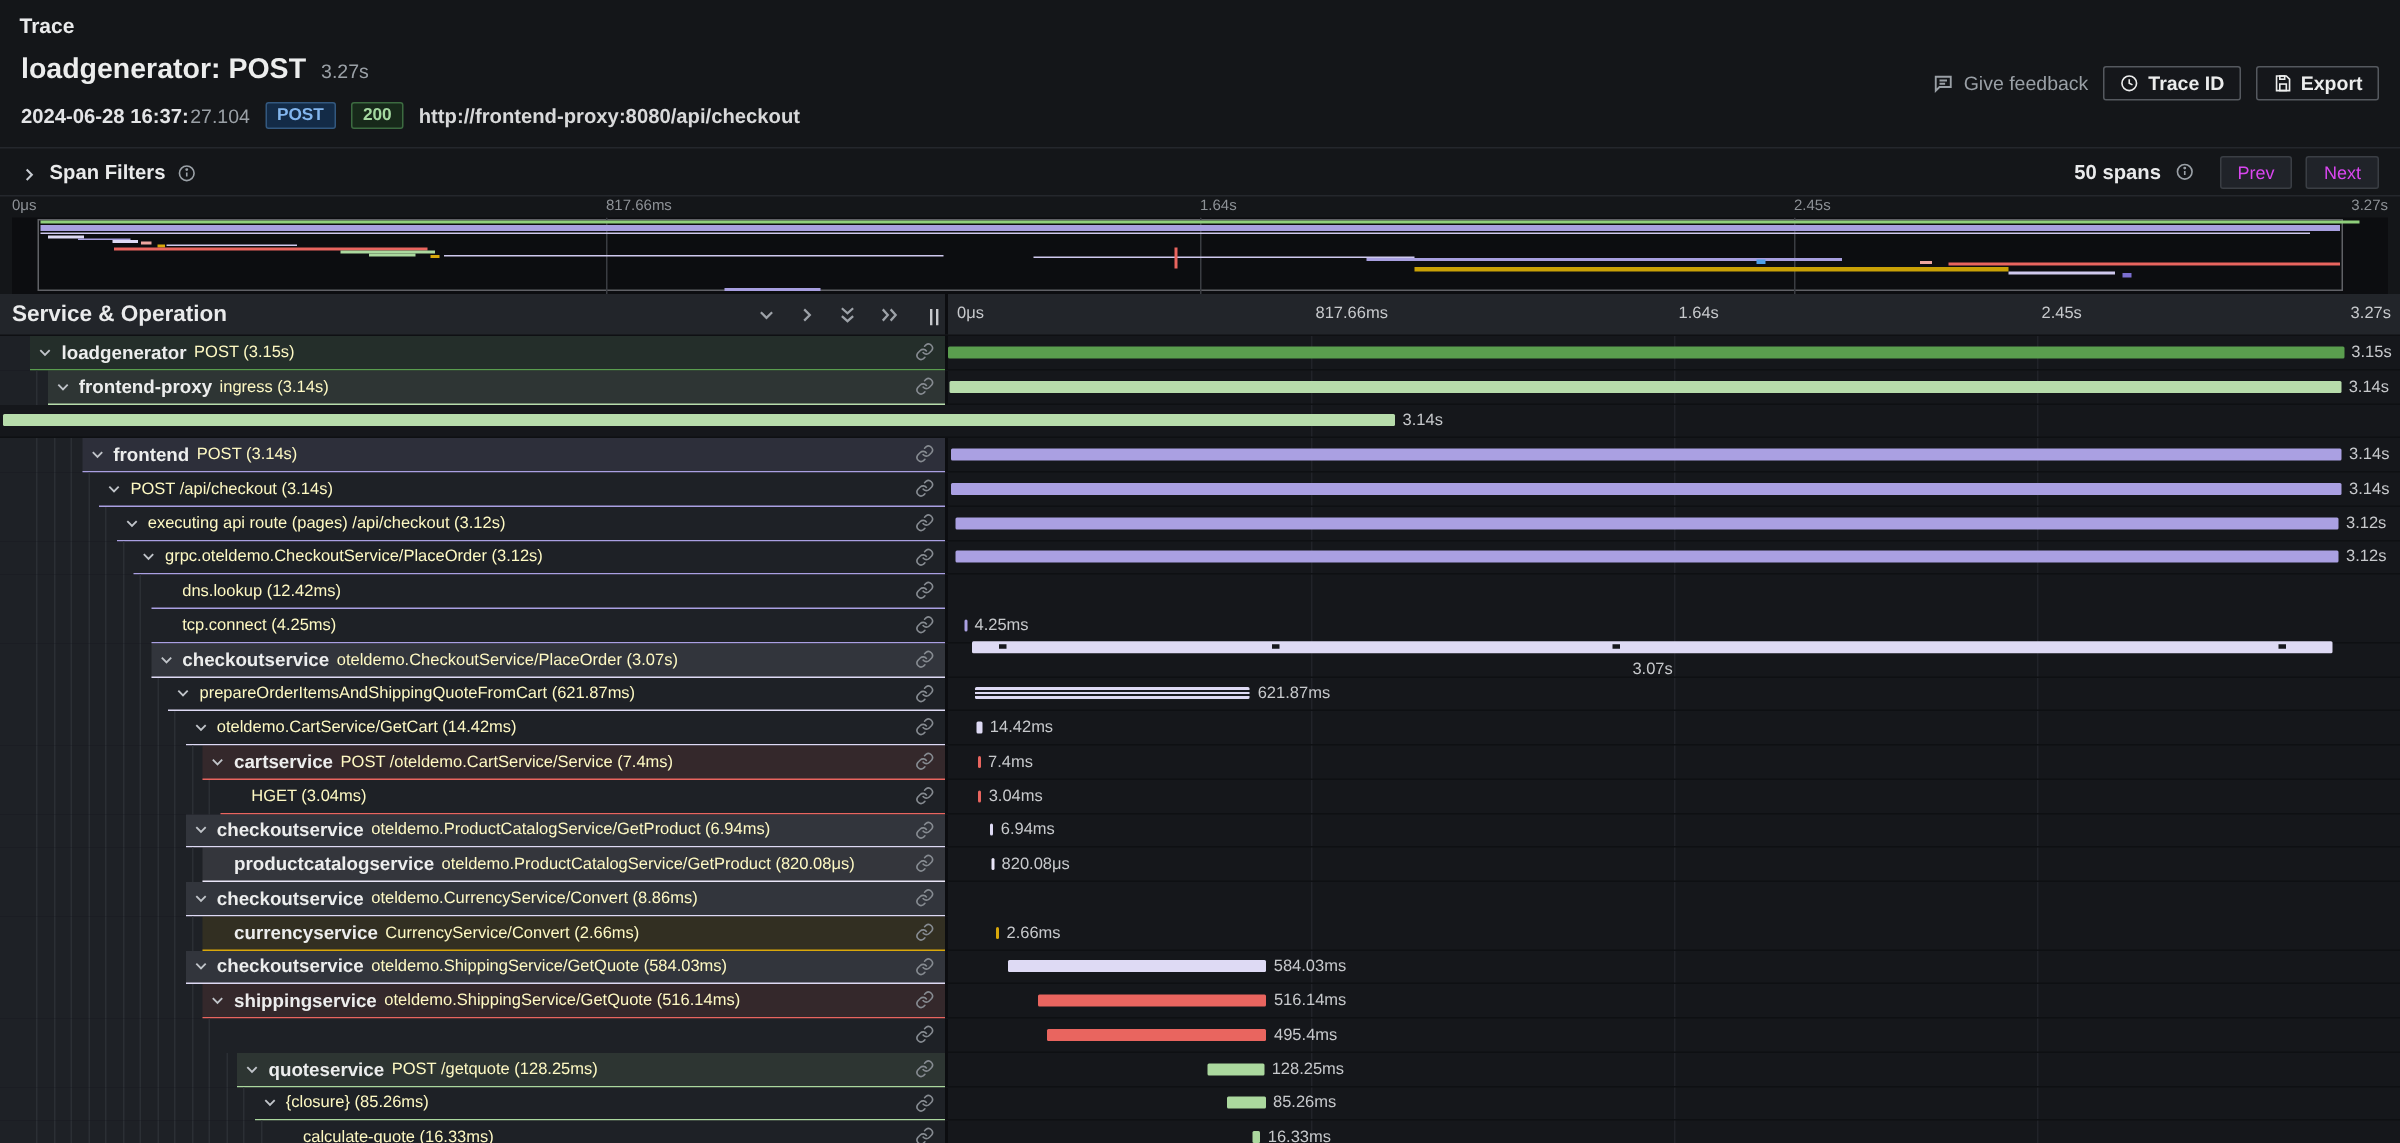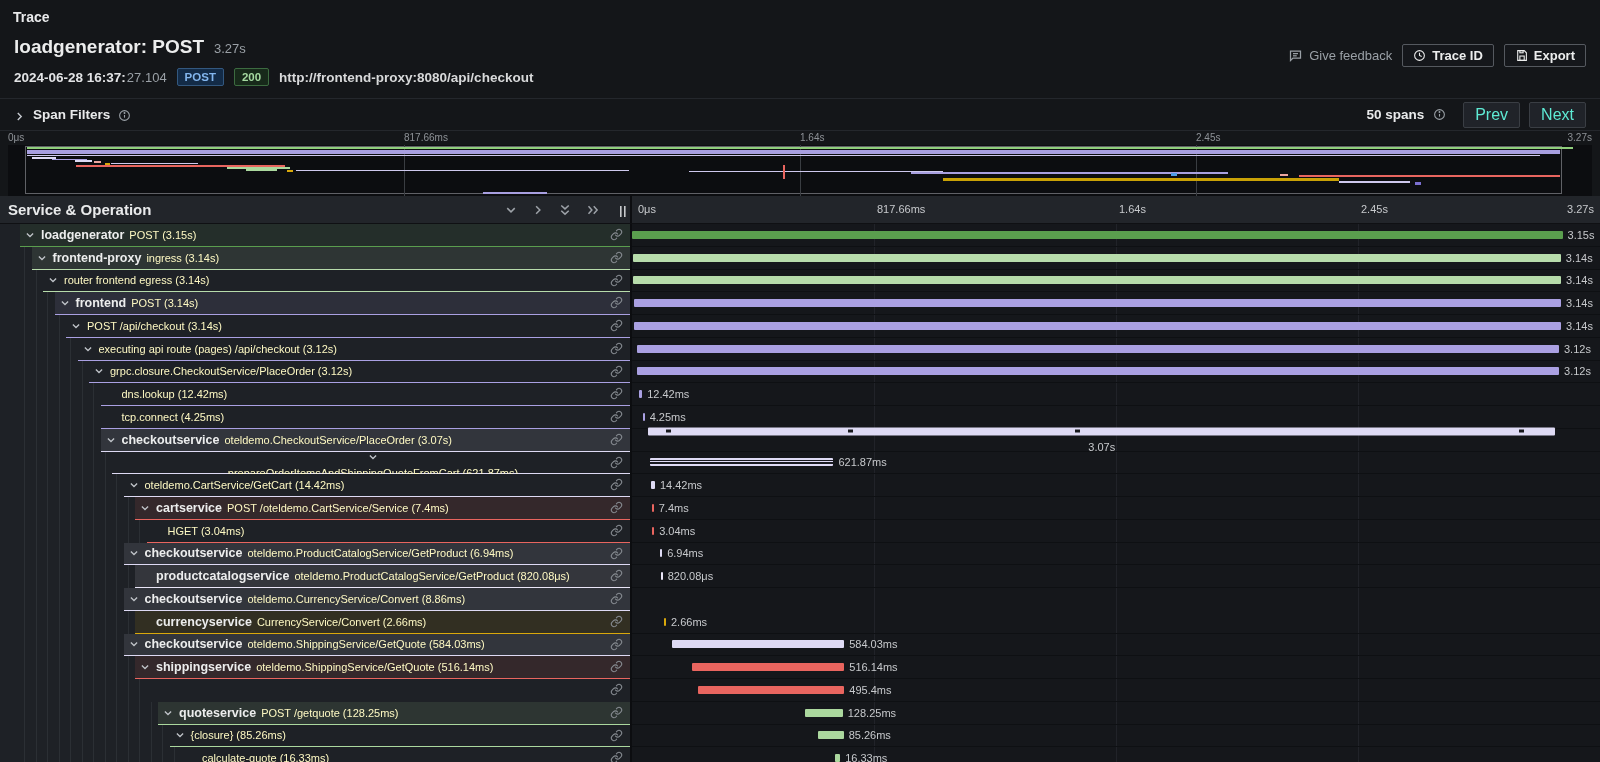--- a/index.html
+++ b/index.html
@@ -30,21 +30,21 @@
          border-radius:2px; padding:3px 10px; font-size:13px; font-weight:700; color:#eceded; cursor:pointer; }
   .icon { display:inline-flex; align-items:center; }
   
   .filters-bar { height:33px; border-top:1px solid #24272c; border-bottom:1px solid #24272c;
                  display:flex; align-items:center; justify-content:space-between; padding:0 14px; }
   .filters-left { display:flex; align-items:flex-end; gap:8px; }
   .filters-label { font-size:13.5px; font-weight:700; color:#e9eaeb; }
   .filters-right { display:flex; align-items:center; gap:9px; }
   .span-count { font-size:13.5px; font-weight:700; color:#e9eaeb; }
   .btn-small { background:#202329; border:1px solid #3a3e44; border-radius:2px; padding:3px 11px;
-               font-size:16px; color:#5eead4; cursor:pointer; }
+               font-size:12px; color:#d946ef; cursor:pointer; }
   
   .minimap-wrap { padding:1px 8px 0; }
   .mm-labels { position:relative; height:13px; font-size:10px; color:#8e9297; }
   .mm-label { position:absolute; top:0; white-space:nowrap; }
   .mm-map { position:relative; height:51px; background:#0c0d10; overflow:hidden; cursor:crosshair; }
   .mm-grid { position:absolute; top:0; bottom:0; width:1px; background:#3a3d42; }
   .mm-sel { position:absolute; top:1px; bottom:2px; left:17px; right:30px;
             border:1px solid rgba(165,168,173,0.55); }
   .mm-seg { position:absolute; }
   
@@ -293,36 +293,20 @@
             </svg></span>
         </div>
         <div class="r-right">
           <div class="bar-wrap" style="left: 0.122324%;">
             <div class="bar" style="width: 927.596px; background: rgb(183, 220, 171);"></div>
             <span class="bar-label">3.14s</span>
           </div>
         </div>
       </div>
       <div class="span-row">
-        <div class="r-left">
-          <div class="guide" style="left: 24px;"></div>
-          <div class="guide" style="left: 35.5px;"></div>
-          <div class="r-content" style="left: 43px; border-bottom: 1px solid rgb(183, 220, 171);">
-            <span class="r-chevron">
-              <svg width="10" height="10" viewBox="0 0 16 16" fill="none" stroke="#c0c4c9" stroke-width="2">
-                <polyline points="3,5.5 8,10.5 13,5.5"></polyline>
-              </svg>
-            </span>
-            <span class="op">router frontend egress (3.14s)</span>
-          </div>
-          <span class="r-link"><svg width="13" height="13" viewBox="0 0 24 24" fill="none" stroke="#868b91" stroke-width="2" stroke-linecap="round">
-              <path d="M10 13a5 5 0 0 0 7.5.5l3-3a5 5 0 0 0-7-7l-1.7 1.7"></path>
-              <path d="M14 11a5 5 0 0 0-7.5-.5l-3 3a5 5 0 0 0 7 7l1.7-1.7"></path>
-            </svg></span>
-        </div>
         <div class="r-right">
           <div class="bar-wrap" style="left: 0.152905%;">
             <div class="bar" style="width: 927.596px; background: rgb(183, 220, 171);"></div>
             <span class="bar-label">3.14s</span>
           </div>
         </div>
       </div>
       <div class="span-row">
         <div class="r-left">
           <div class="guide" style="left: 24px;"></div>
@@ -409,21 +393,21 @@
           <div class="guide" style="left: 47px;"></div>
           <div class="guide" style="left: 58.5px;"></div>
           <div class="guide" style="left: 70px;"></div>
           <div class="guide" style="left: 81.5px;"></div>
           <div class="r-content" style="left: 89px; border-bottom: 1px solid rgb(170, 160, 226);">
             <span class="r-chevron">
               <svg width="10" height="10" viewBox="0 0 16 16" fill="none" stroke="#c0c4c9" stroke-width="2">
                 <polyline points="3,5.5 8,10.5 13,5.5"></polyline>
               </svg>
             </span>
-            <span class="op">grpc.closure.CheckoutService/PlaceOrder (3.12s)</span>
+            <span class="op">grpc.oteldemo.CheckoutService/PlaceOrder (3.12s)</span>
           </div>
           <span class="r-link"><svg width="13" height="13" viewBox="0 0 24 24" fill="none" stroke="#868b91" stroke-width="2" stroke-linecap="round">
               <path d="M10 13a5 5 0 0 0 7.5.5l3-3a5 5 0 0 0-7-7l-1.7 1.7"></path>
               <path d="M14 11a5 5 0 0 0-7.5-.5l-3 3a5 5 0 0 0 7 7l1.7-1.7"></path>
             </svg></span>
         </div>
         <div class="r-right">
           <div class="bar-wrap" style="left: 0.550459%;">
             <div class="bar" style="width: 921.688px; background: rgb(170, 160, 226);"></div>
             <span class="bar-label">3.12s</span>
@@ -440,26 +424,20 @@
           <div class="guide" style="left: 81.5px;"></div>
           <div class="guide" style="left: 93px;"></div>
           <div class="r-content" style="left: 100.5px; border-bottom: 1px solid rgb(170, 160, 226);">
             <span style="width: 12px;"></span>
             <span class="op">dns.lookup (12.42ms)</span>
           </div>
           <span class="r-link"><svg width="13" height="13" viewBox="0 0 24 24" fill="none" stroke="#868b91" stroke-width="2" stroke-linecap="round">
               <path d="M10 13a5 5 0 0 0 7.5.5l3-3a5 5 0 0 0-7-7l-1.7 1.7"></path>
               <path d="M14 11a5 5 0 0 0-7.5-.5l-3 3a5 5 0 0 0 7 7l1.7-1.7"></path>
             </svg></span>
-        </div>
-        <div class="r-right">
-          <div class="bar-wrap" style="left: 0.672783%;">
-            <div class="bar" style="width: 3.66903px; background: rgb(170, 160, 226);"></div>
-            <span class="bar-label">12.42ms</span>
-          </div>
         </div>
       </div>
       <div class="span-row">
         <div class="r-left">
           <div class="guide" style="left: 24px;"></div>
           <div class="guide" style="left: 35.5px;"></div>
           <div class="guide" style="left: 47px;"></div>
           <div class="guide" style="left: 58.5px;"></div>
           <div class="guide" style="left: 70px;"></div>
           <div class="guide" style="left: 81.5px;"></div>
@@ -518,21 +496,21 @@
       <div class="span-row">
         <div class="r-left">
           <div class="guide" style="left: 24px;"></div>
           <div class="guide" style="left: 35.5px;"></div>
           <div class="guide" style="left: 47px;"></div>
           <div class="guide" style="left: 58.5px;"></div>
           <div class="guide" style="left: 70px;"></div>
           <div class="guide" style="left: 81.5px;"></div>
           <div class="guide" style="left: 93px;"></div>
           <div class="guide" style="left: 104.5px;"></div>
-          <div class="r-content" style="left: 112px; border-bottom: 1px solid rgb(222, 218, 244); flex-direction: column;">
+          <div class="r-content" style="left: 112px; border-bottom: 1px solid rgb(222, 218, 244);">
             <span class="r-chevron">
               <svg width="10" height="10" viewBox="0 0 16 16" fill="none" stroke="#c0c4c9" stroke-width="2">
                 <polyline points="3,5.5 8,10.5 13,5.5"></polyline>
               </svg>
             </span>
             <span class="op">prepareOrderItemsAndShippingQuoteFromCart (621.87ms)</span>
           </div>
           <span class="r-link"><svg width="13" height="13" viewBox="0 0 24 24" fill="none" stroke="#868b91" stroke-width="2" stroke-linecap="round">
               <path d="M10 13a5 5 0 0 0 7.5.5l3-3a5 5 0 0 0-7-7l-1.7 1.7"></path>
               <path d="M14 11a5 5 0 0 0-7.5-.5l-3 3a5 5 0 0 0 7 7l1.7-1.7"></path>

